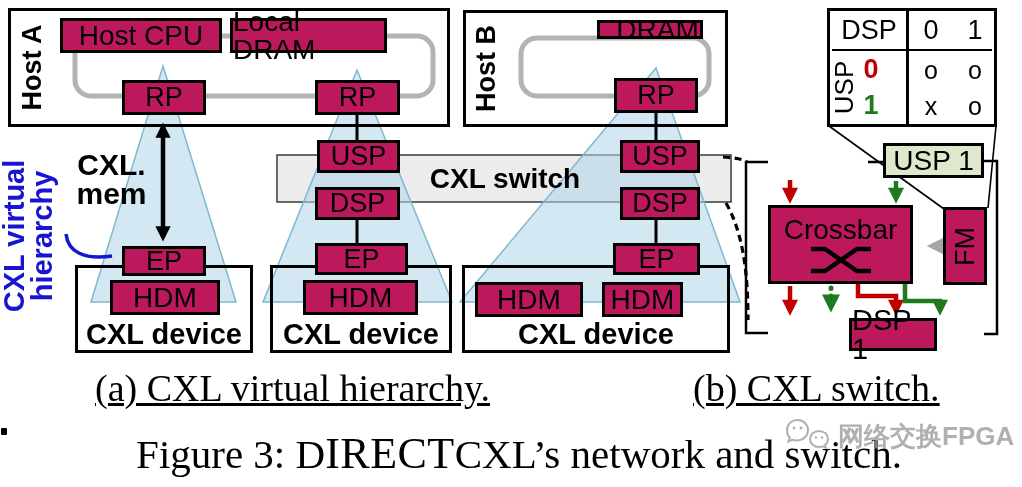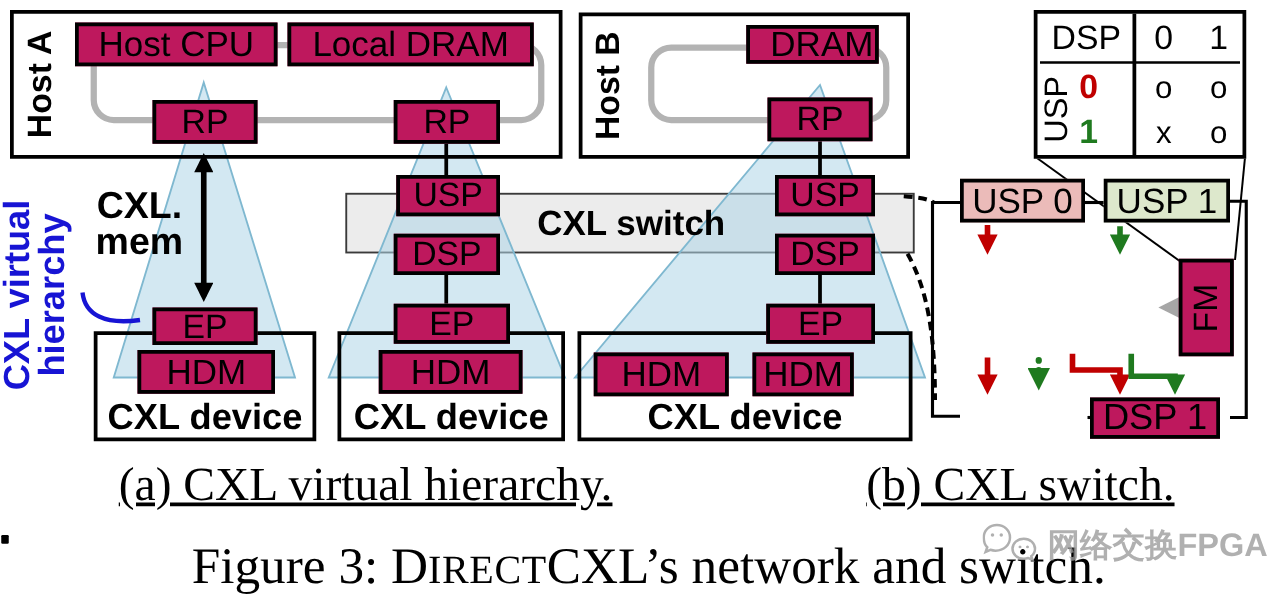--- a/index.html
+++ b/index.html
@@ -22,21 +22,21 @@
   .red-a{stroke:#C00000;stroke-width:4.5;fill:none;}
   .grn-a{stroke:#1F7A1F;stroke-width:4.5;fill:none;}
   .grn-dot{stroke:#1F7A1F;stroke-width:5;fill:none;stroke-dasharray:0.5 7.5;stroke-linecap:round;}
   .rtable{position:absolute;left:827px;top:8px;width:170px;height:119px;border:3px solid #000;
           background:#fff;box-sizing:border-box;}
   .rtable .cell{position:absolute;display:flex;align-items:center;justify-content:center;
                 font-size:25px;line-height:1;}
   .cap{position:absolute;font-family:"Liberation Serif",serif;font-size:38px;white-space:nowrap;text-decoration:underline;}
   .figcap{position:absolute;left:8px;top:428px;width:1022px;text-align:center;
           font-family:"Liberation Serif",serif;font-size:41px;white-space:nowrap;}
-  .figcap .sc{font-size:32px;letter-spacing:0.5px;}
+  .figcap .sc{font-size:44px;letter-spacing:0.5px;}
   .watermark{position:absolute;left:786px;top:418px;display:flex;align-items:center;gap:4px;
              color:#9B9B9B;opacity:0.78;font-size:26px;font-weight:bold;}
   .blue{color:#1714D4;}
   .stray{position:absolute;left:1px;top:428px;width:6px;height:7px;background:#000;border-radius:1px;}
 </style>
 </head>
 <body>
 
 <div class="stage">
 
@@ -96,35 +96,35 @@
     <path d="M941,246 H932" stroke="#A6A6A6" stroke-width="5.5" fill="none" marker-end="url(#mk-gray)"></path>
   </svg>
 
   <div class="bx frame" style="left:8px;top:8px;width:442px;height:119px;"></div>
   <div class="vlabel bold" style="left:10px;top:10px;width:44px;height:114px;font-size:27px;">
     <span>Host A</span>
   </div>
   <div class="bx" style="left:60px;top:18px;width:162px;height:35px;font-size:28px;">
     <span>Host CPU</span>
   </div>
-  <div class="bx" style="left:230px;top:18px;width:197px;height:35px;font-size:28px;">
+  <div class="bx" style="left:230px;top:18px;width:157px;height:35px;font-size:28px;">
     <span>Local DRAM</span>
   </div>
   <div class="bx" style="left:122px;top:80px;width:84px;height:35px;font-size:27px;">
     <span>RP</span>
   </div>
   <div class="bx" style="left:315px;top:80px;width:85px;height:35px;font-size:27px;">
     <span>RP</span>
   </div>
 
   <div class="bx frame" style="left:463px;top:10px;width:265px;height:117px;"></div>
   <div class="vlabel bold" style="left:465px;top:12px;width:42px;height:112px;font-size:27px;">
     <span>Host B</span>
   </div>
-  <div class="bx" style="left:597px;top:20px;width:106px;height:31px;font-size:28px;padding-left:15px;">
+  <div class="bx" style="left:597px;top:20px;width:106px;height:19px;font-size:28px;padding-left:15px;">
     <span>DRAM</span>
   </div>
   <div class="bx" style="left:614px;top:78px;width:84px;height:35px;font-size:27px;">
     <span>RP</span>
   </div>
 
   <div class="lbl bold" style="left:64px;top:149px;width:95px;height:60px;font-size:30px;flex-direction:column;line-height:29px;">
     <div>CXL.</div>
     <div>mem</div>
   </div>
@@ -198,33 +198,37 @@
       <span>USP</span>
     </div>
     <div class="cell bold" style="left:28px;top:40px;width:26px;height:36px;font-size:27px;color:#C00000;">0</div>
     <div class="cell bold" style="left:28px;top:76px;width:26px;height:36px;font-size:27px;color:#1F7A1F;">1</div>
     <div class="cell" style="left:80px;top:42px;width:42px;height:34px;">o</div>
     <div class="cell" style="left:124px;top:42px;width:42px;height:34px;">o</div>
     <div class="cell" style="left:80px;top:78px;width:42px;height:34px;">x</div>
     <div class="cell" style="left:124px;top:78px;width:42px;height:34px;">o</div>
   </div>
 
-  <div class="bx" style="left:768px;top:143px;width:100px;height:35px;font-size:28px;background:#EBBBB9;">
-    <span>USP 0</span>
-  </div>
   <div class="bx" style="left:883px;top:143px;width:101px;height:35px;font-size:28px;background:#DDE8CC;align-items:center;">
     <span>USP 1</span>
   </div>
 
+  <div class="bx" style="left:768px;top:205px;width:145px;height:79px;font-size:28px;flex-direction:column;padding-top:2px;">
+    <span>Crossbar</span>
+    <svg width="64" height="32" viewBox="0 0 64 32">
+      <path d="M2,5 H16 L48,27 H62" stroke="#000" stroke-width="4.5" fill="none"></path>
+      <path d="M2,27 H16 L48,5 H62" stroke="#000" stroke-width="4.5" fill="none"></path>
+    </svg>
+  </div>
 
   <div class="bx" style="left:943px;top:207px;width:44px;height:78px;">
     <span style="transform:rotate(-90deg);font-size:27px;white-space:nowrap;">FM</span>
   </div>
 
-  <div class="bx" style="left:872px;top:318px;width:104px;height:33px;font-size:29px;">
+  <div class="bx" style="left:849px;top:318px;width:88px;height:33px;font-size:29px;">
     <span>DSP 1</span>
   </div>
 
   <div class="cap" style="left:95px;top:366px;">(a) CXL virtual hierarchy.</div>
   <div class="cap" style="left:693px;top:366px;">(b) CXL switch.</div>
   <div class="figcap">
     <span>Figure 3: D</span><span class="sc">IRECT</span><span>CXL’s network and switch.</span>
   </div>
   <div class="stray"></div>
 

